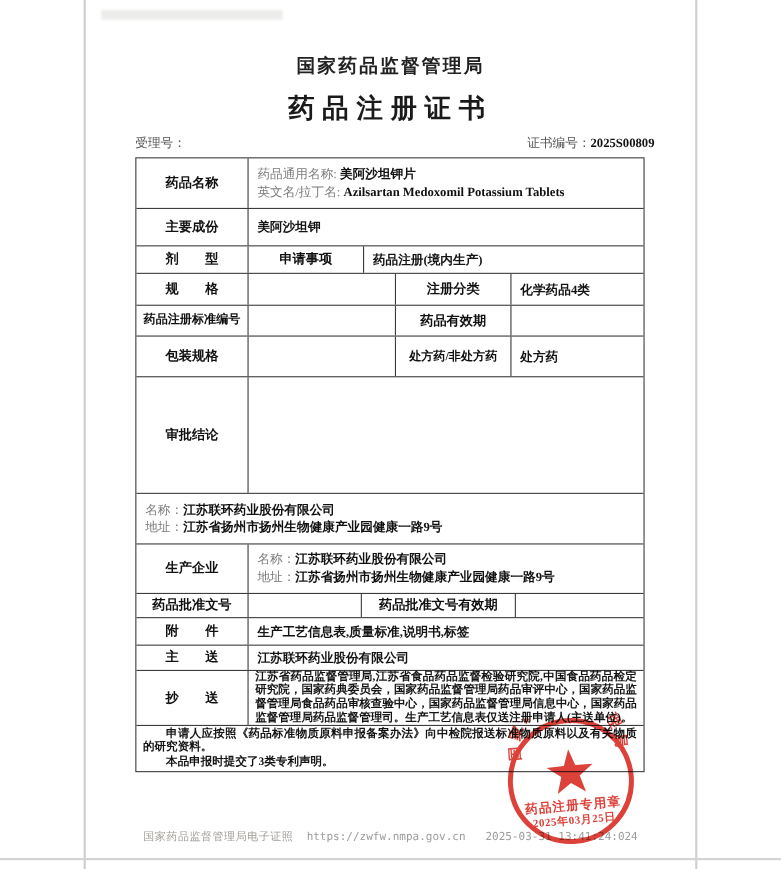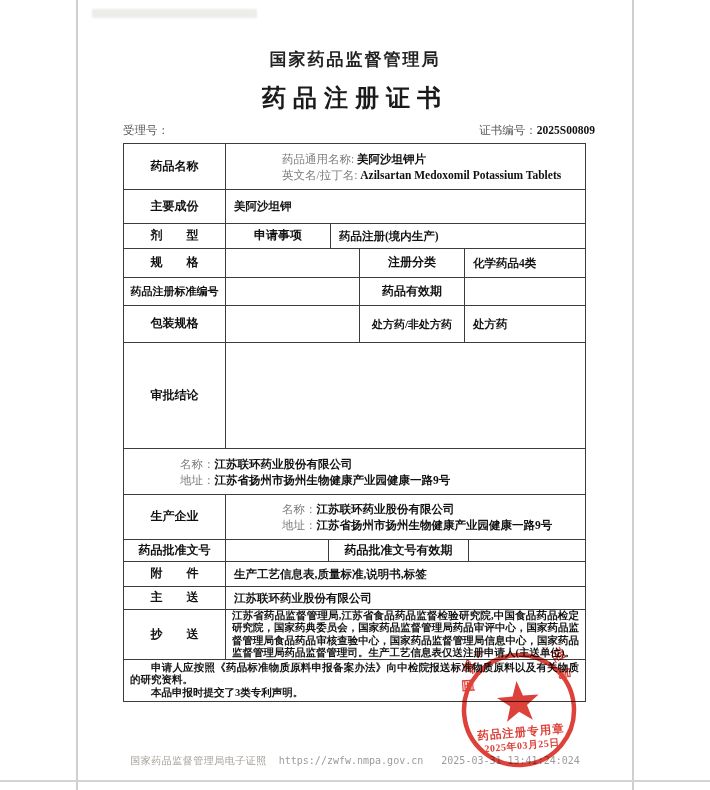--- a/index.html
+++ b/index.html
@@ -29,21 +29,21 @@
   .t-row { display:flex; border-top:1px solid #3c3c3c; align-items:stretch; }
   .t-row:first-child { border-top:none; }
   .cell { border-left:1px solid #3c3c3c; }
   .t-row .cell:first-child { border-left:none; }
   .lab { width:101px; flex:0 0 101px; display:flex; align-items:center; justify-content:center;
          font-weight:bold; font-size:12px; color:#111; text-align:center; padding:0 1px;
          white-space:pre-wrap; line-height:1.15; }
   .val { flex:1 1 auto; display:flex; flex-direction:column; justify-content:center;
          padding:2px 6px 2px 8px; font-size:11.5px; font-weight:600; color:#141414; }
   .w134 { flex:0 0 134px; } .w105 { flex:0 0 105px; } .w103 { flex:0 0 103px; }
-  .kv { line-height:16px;margin-left:48px; }
+  .kv { line-height:16px; }
   .kv .k { color:#7c7c7c; font-weight:normal; }
   .kv .v { color:#111; font-weight:bold; }
   .small { font-size:10.5px; line-height:12.5px; text-align:justify; padding:3px 6px; }
   .para { text-indent:2em; }
 
   
   .stamp { position:absolute; left:459px; top:650px; width:120px; height:120px;
            transform:rotate(-5deg); opacity:0.88; mix-blend-mode:multiply; z-index:5; }
   .stamp svg { width:120px; height:120px; display:block; }
 

